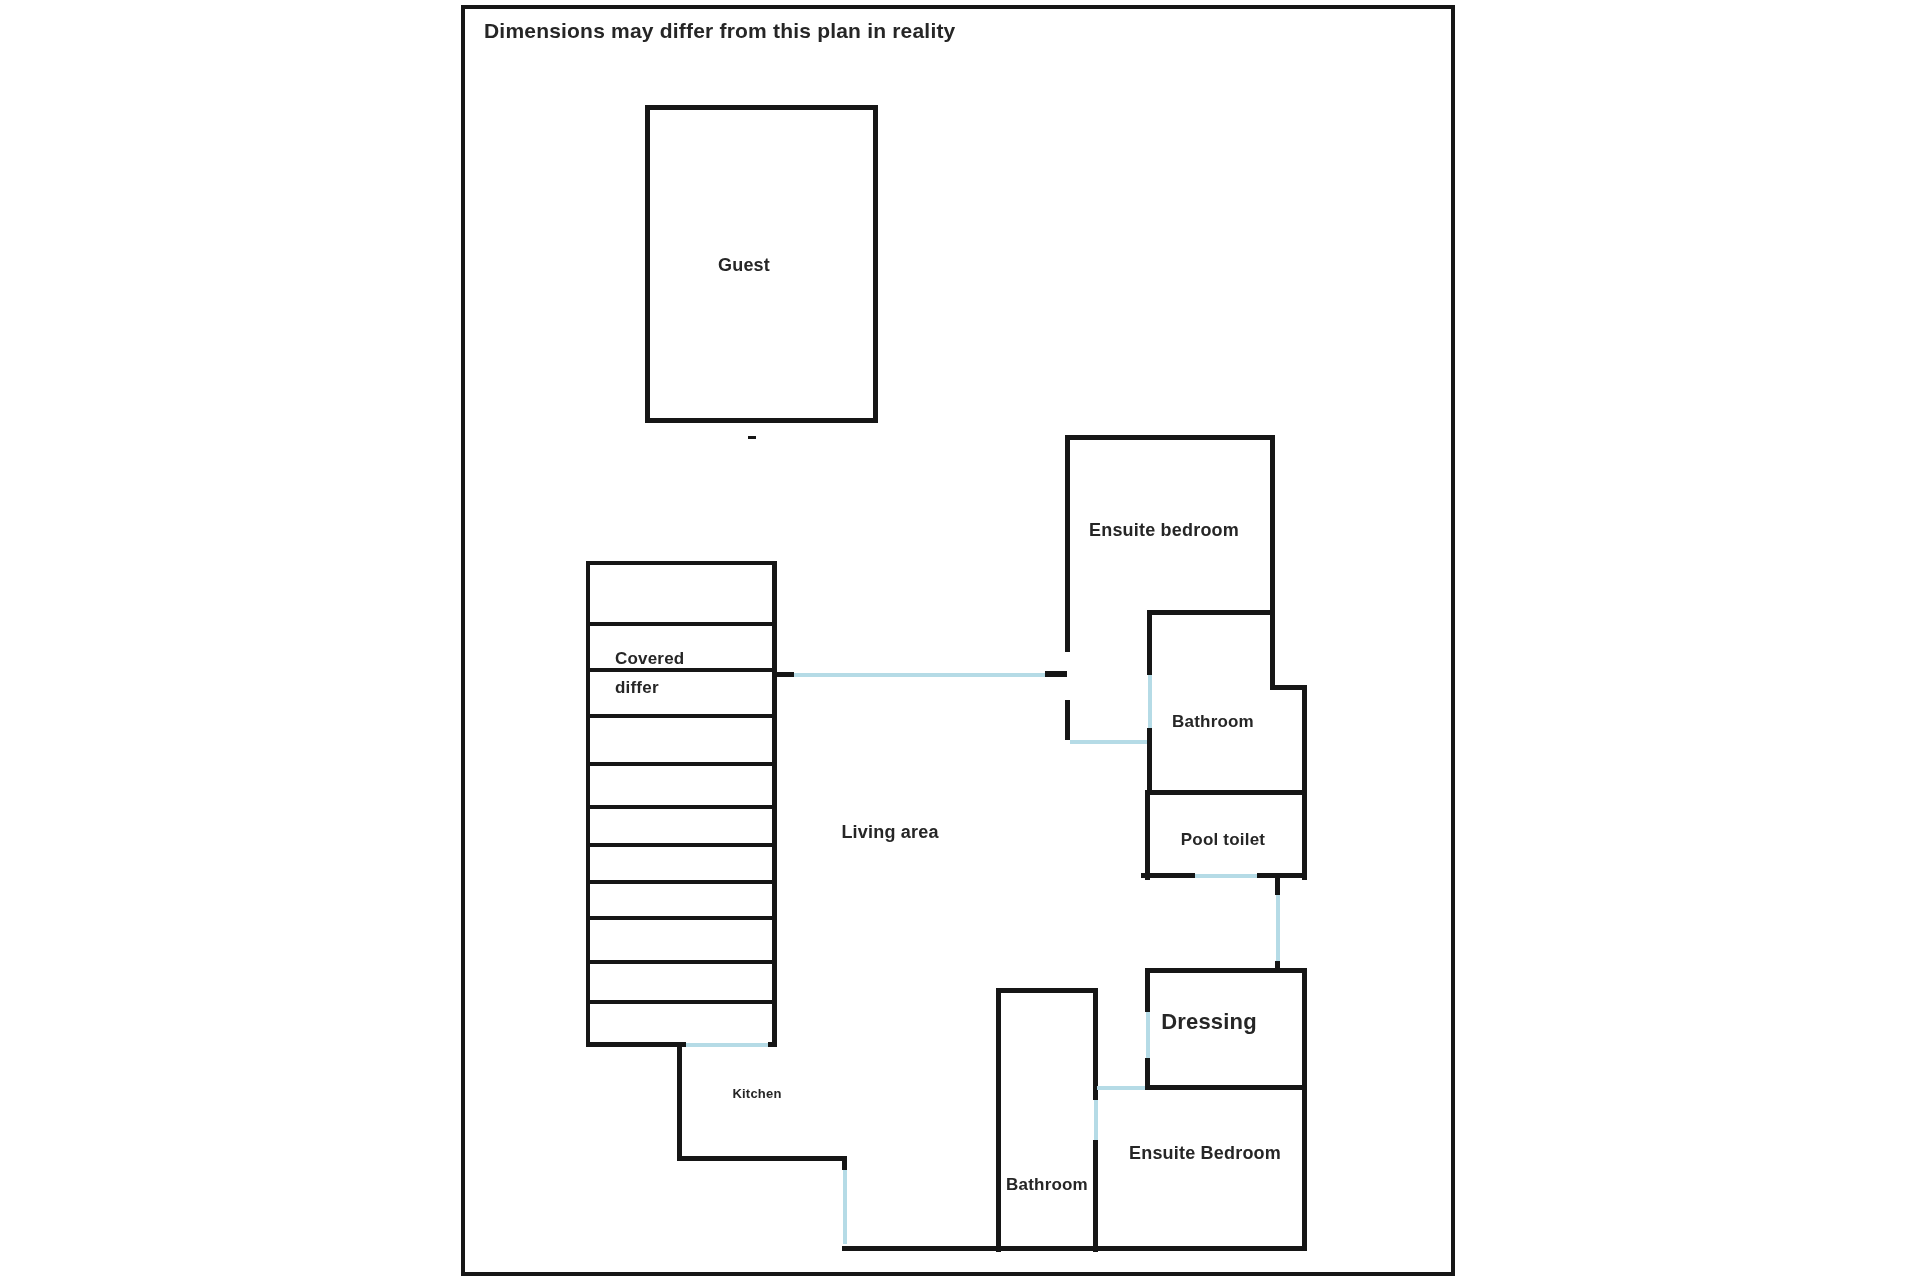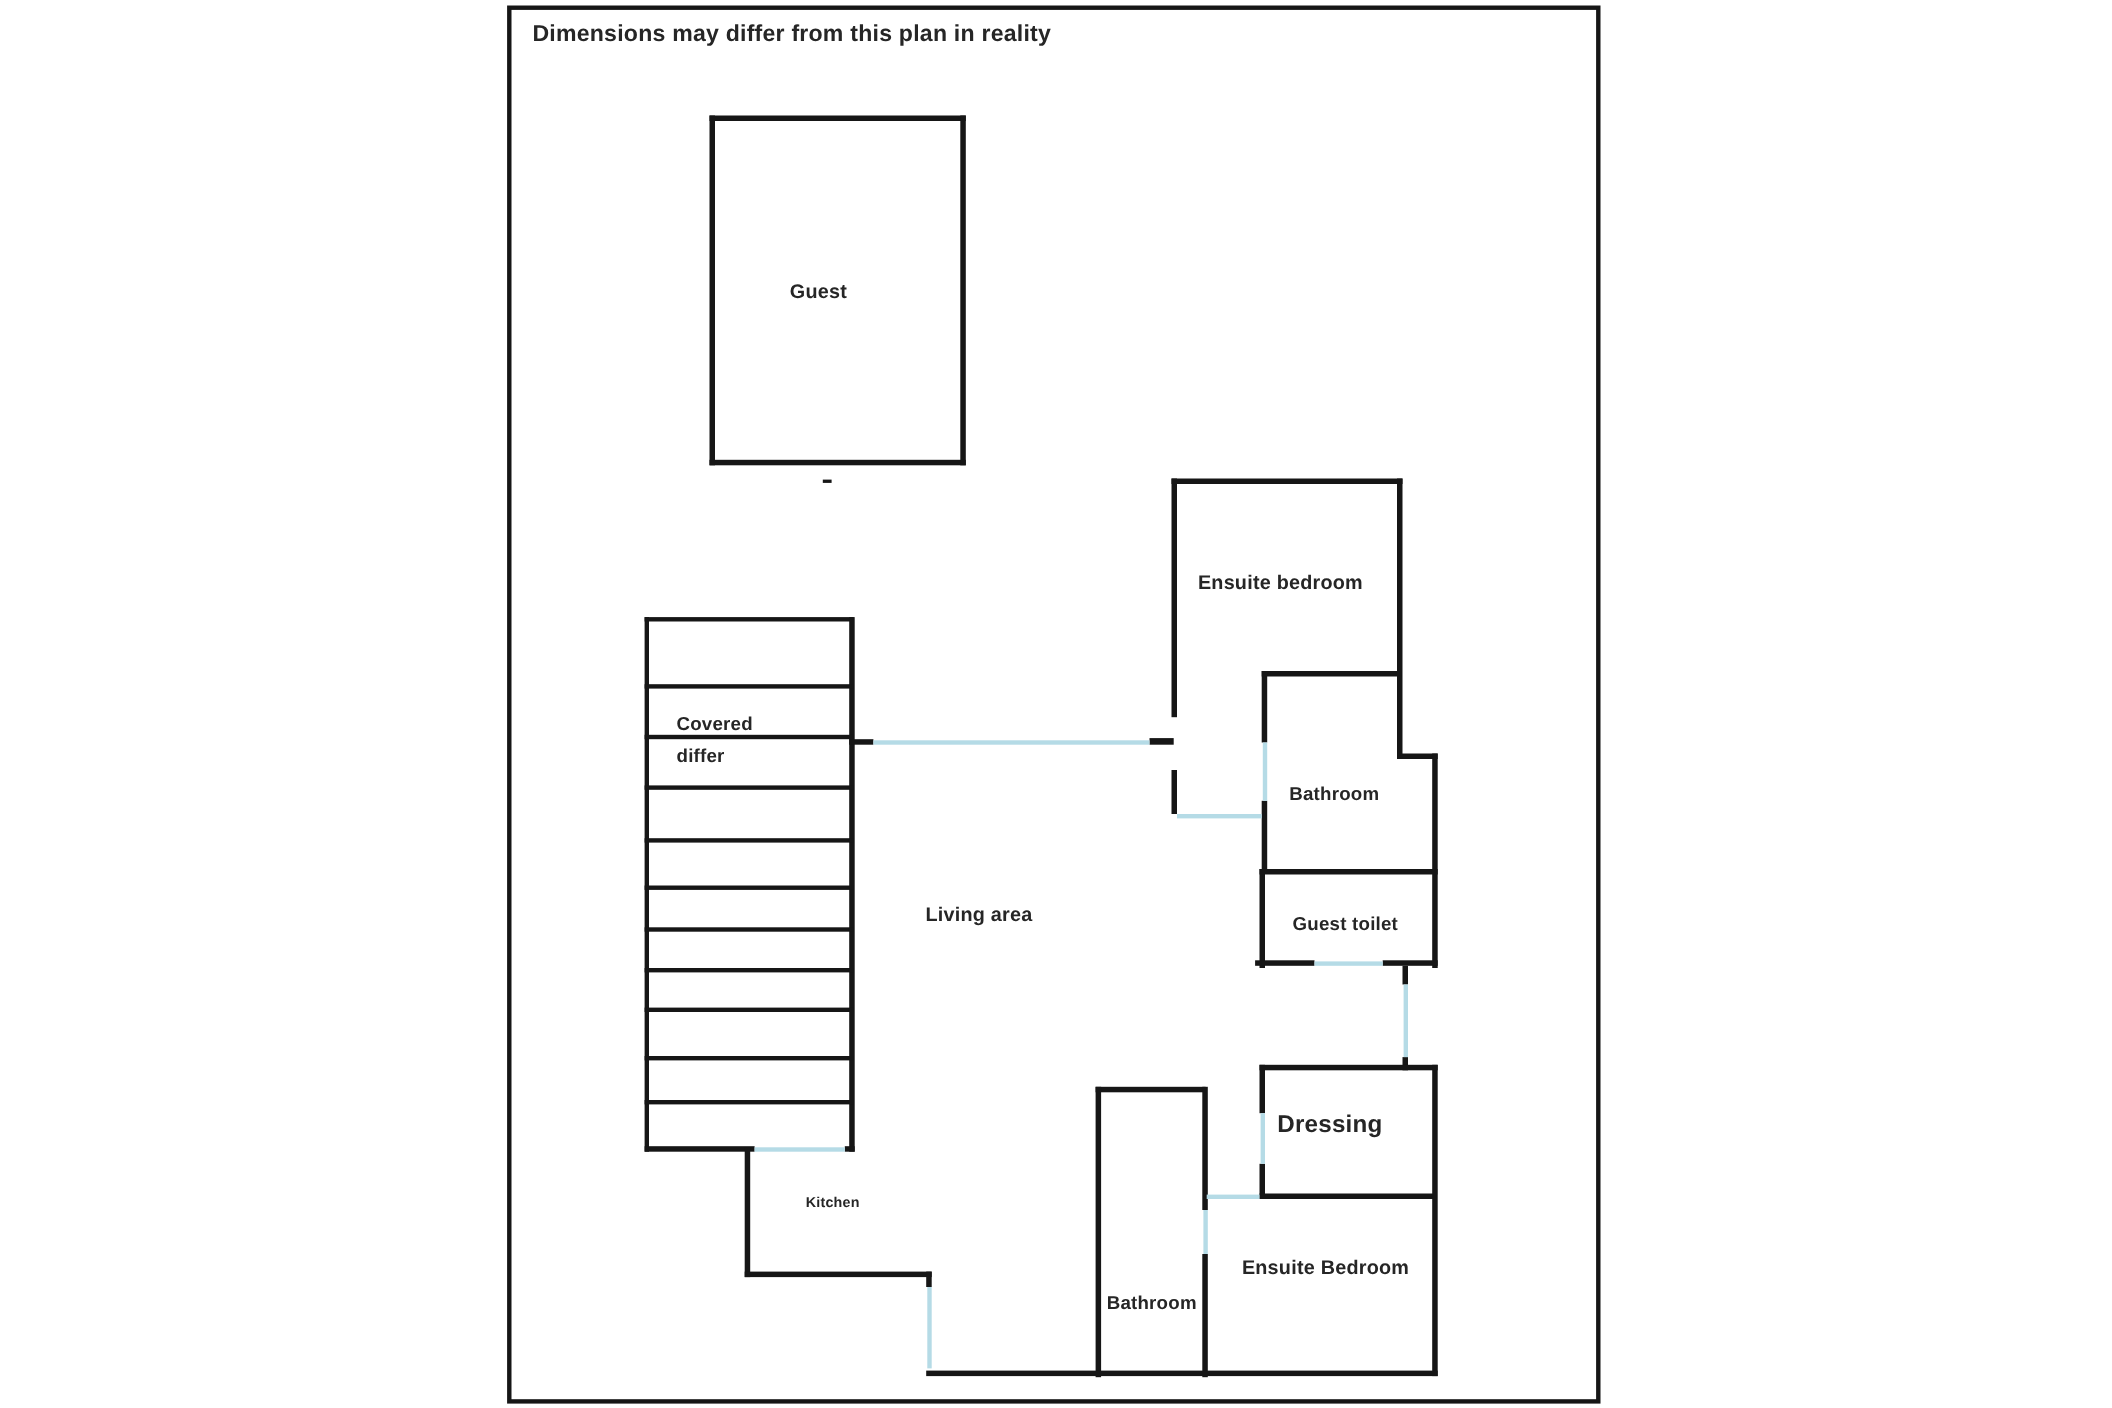--- a/index.html
+++ b/index.html
@@ -105,18 +105,18 @@
     <div class="seg" style="left: 1097px; top: 1086px; width: 48px; height: 4px; background: rgb(181, 219, 230);"></div>
     <div class="seg" style="left: 1094px; top: 1100px; width: 4px; height: 40px; background: rgb(181, 219, 230);"></div>
     <div class="seg" style="left: 843px; top: 1170px; width: 4px; height: 74px; background: rgb(181, 219, 230);"></div>
     <div class="seg" style="left: 748px; top: 436px; width: 8px; height: 3px; background: rgb(22, 22, 22);"></div>
     <div class="room-label" style="left: 744px; top: 265px; font-size: 18px; color: rgb(38, 38, 38);">Guest</div>
     <div class="room-label left" style="left: 615px; top: 659px; font-size: 17px; color: rgb(38, 38, 38);">Covered</div>
     <div class="room-label left" style="left: 615px; top: 688px; font-size: 17px; color: rgb(38, 38, 38);">differ</div>
     <div class="room-label" style="left: 890px; top: 832px; font-size: 18px; color: rgb(38, 38, 38);">Living area</div>
     <div class="room-label" style="left: 1164px; top: 530px; font-size: 18px; color: rgb(38, 38, 38);">Ensuite bedroom</div>
     <div class="room-label" style="left: 1213px; top: 722px; font-size: 17px; color: rgb(38, 38, 38);">Bathroom</div>
-    <div class="room-label" style="left: 1223px; top: 840px; font-size: 17px; color: rgb(38, 38, 38);">Guest toilet</div>
+    <div class="room-label" style="left: 1223px; top: 840px; font-size: 17px; color: rgb(38, 38, 38);">Pool toilet</div>
     <div class="room-label" style="left: 1209px; top: 1022px; font-size: 22px; color: rgb(38, 38, 38);">Dressing</div>
     <div class="room-label" style="left: 1205px; top: 1153px; font-size: 18px; color: rgb(38, 38, 38);">Ensuite Bedroom</div>
     <div class="room-label" style="left: 1047px; top: 1185px; font-size: 17px; color: rgb(38, 38, 38);">Bathroom</div>
     <div class="room-label" style="left: 757px; top: 1093px; font-size: 13px; color: rgb(38, 38, 38);">Kitchen</div>
   </div>
 
 </body></html>

